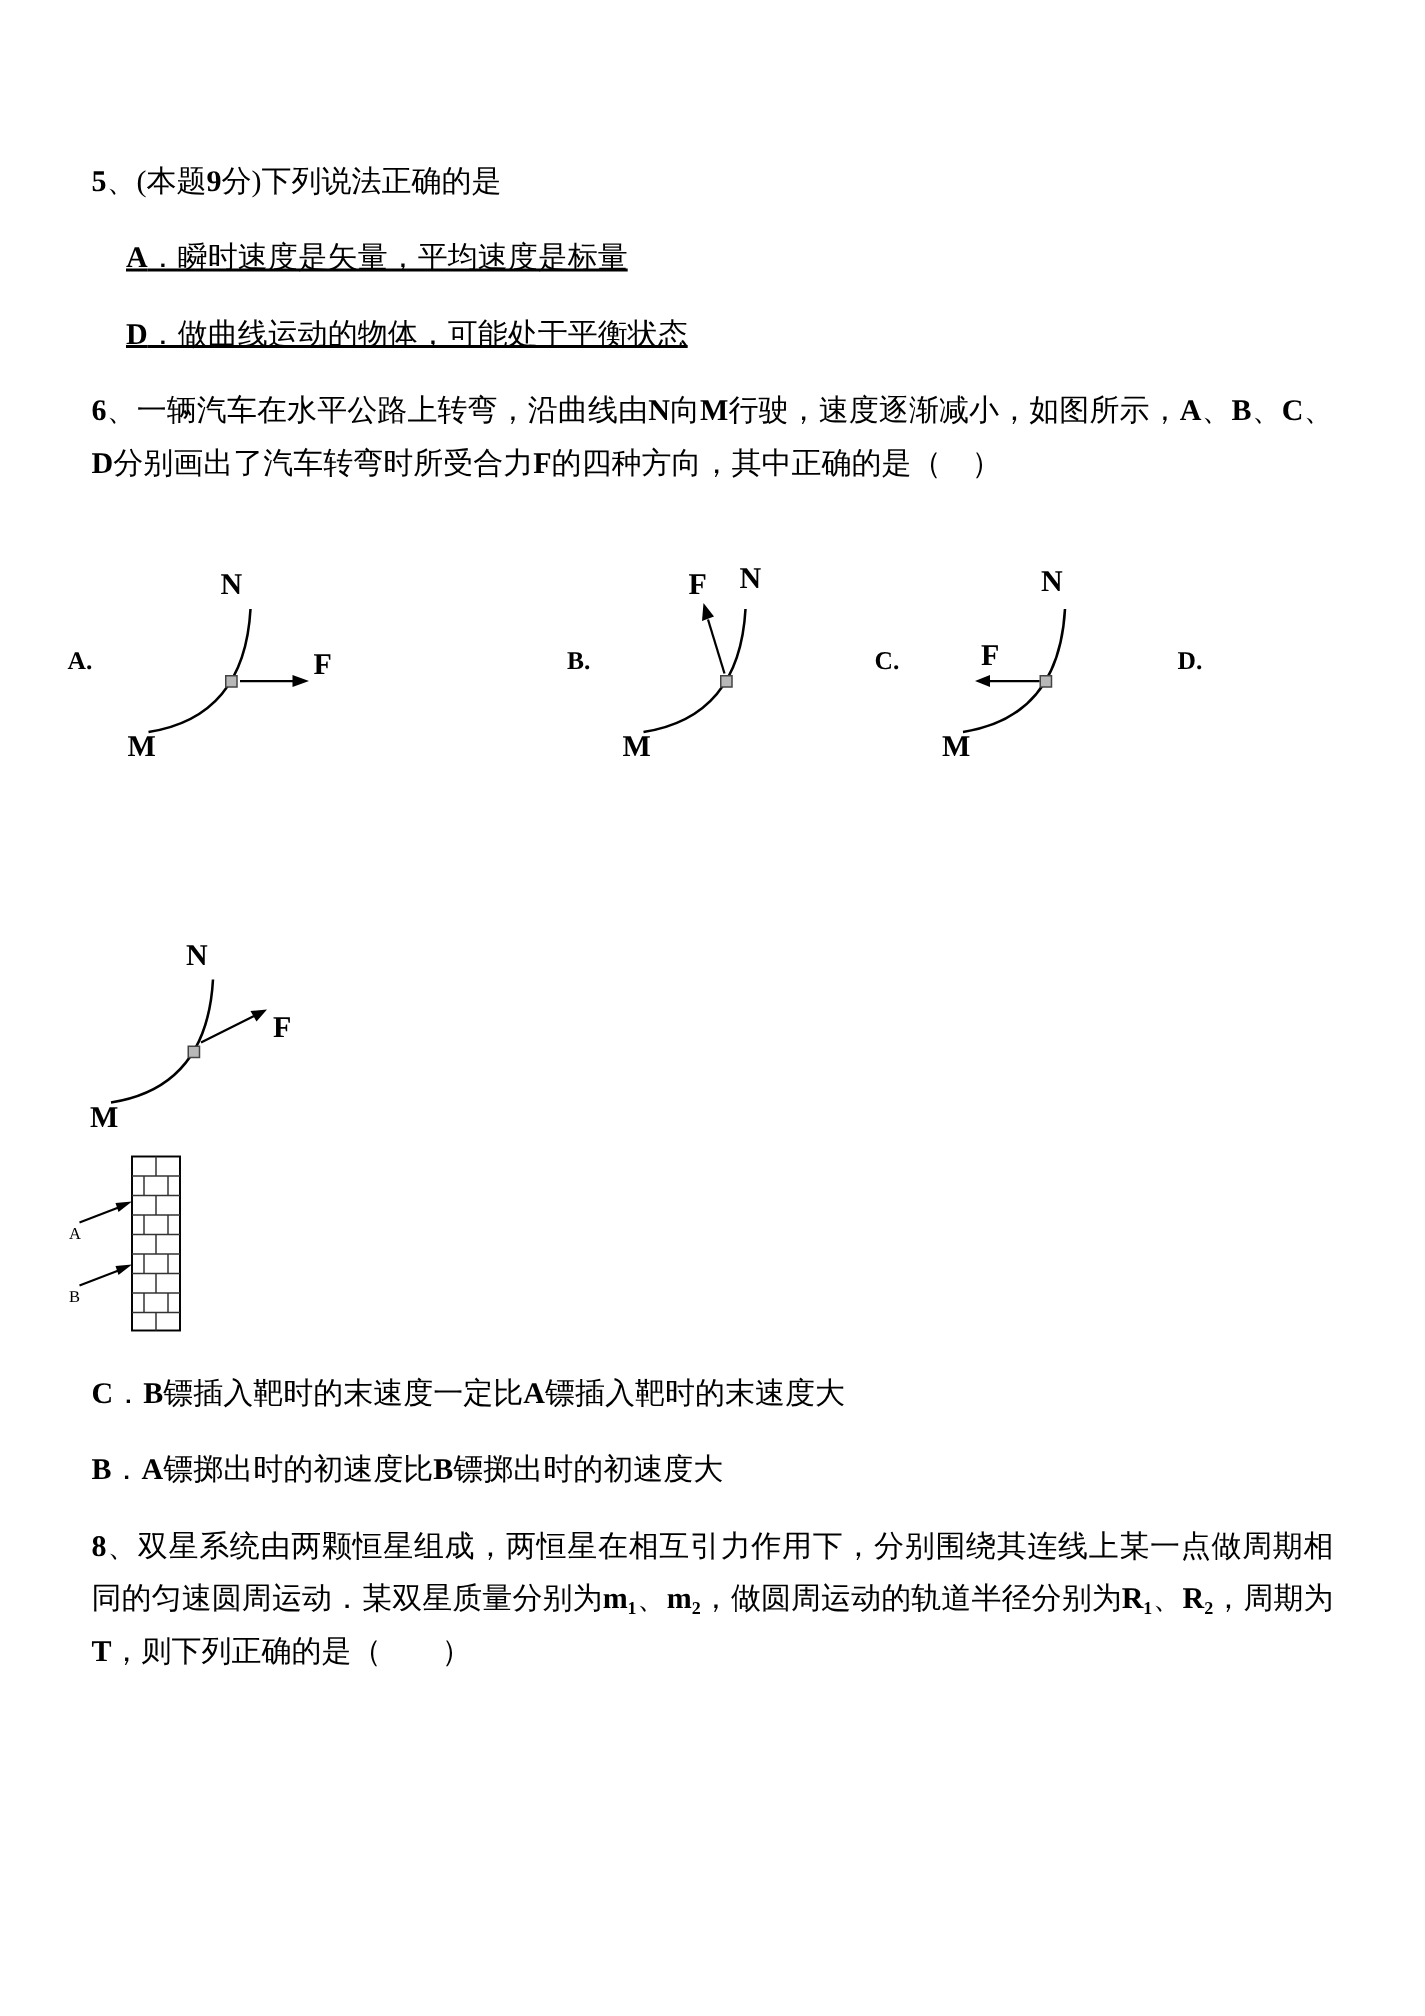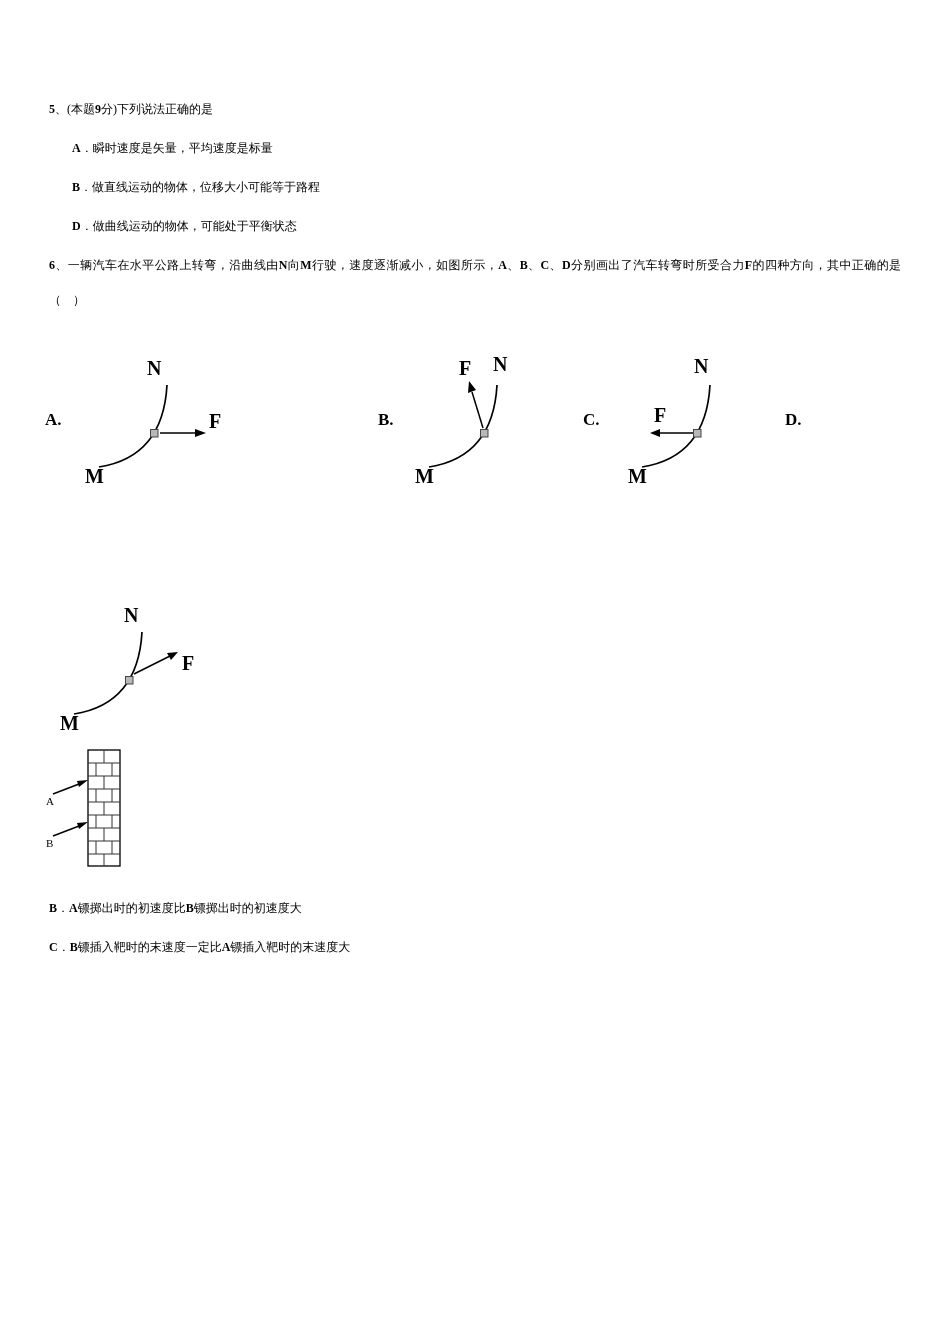--- a/index.html
+++ b/index.html
@@ -4,22 +4,22 @@
 <style>
   * { box-sizing: border-box; }
   html, body { margin: 0; padding: 0; }
   body {
     width: 950px; height: 1344px;
     background: #ffffff; color: #000000;
     font-family: "Liberation Serif", "DejaVu Serif", serif;
     overflow: hidden;
   }
   .content { padding: 88px 45px 0 45px; }
-  p.line { margin: 4px; font-size: 12px; line-height: 35px; text-align: justify; }
-  .opts-indent { padding-left: 23px; }
+  p.line { margin: 16px; font-size: 20px; line-height: 35px; text-align: justify; }
+  .opts-indent { padding-left: 23px; text-decoration: underline; }
 
   
   .fig-q6 { position: relative; height: 415px; width: 860px; }
   .fig-q6 .optlab { position: absolute; font-size: 17px; font-weight: bold; line-height: 35px; }
   .fig-q6 svg { position: absolute; overflow: visible; }
 
   .svglab { font-family: "Liberation Serif", "DejaVu Serif", serif; font-size: 20px; font-weight: bold; fill: #000; }
   .curve  { fill: none; stroke: #000; stroke-width: 1.7; }
   .farrow { stroke: #000; stroke-width: 1.5; }
   .ahead  { fill: #000; stroke: none; }
@@ -36,21 +36,20 @@
 </style>
 </head>
 <body>
 
 <div class="content">
 
   <section>
     <p class="line"><b>5</b>、(本题<b>9</b>分)下列说法正确的是</p>
     <div class="opts-indent">
       <p class="line"><b>A</b>．瞬时速度是矢量，平均速度是标量</p>
-      <p class="line"><b>B</b>．做直线运动的物体，位移大小可能等于路程</p>
       <p class="line"><b>D</b>．做曲线运动的物体，可能处于平衡状态</p>
     </div>
   </section>
 
   <section>
     <p class="line"><b>6</b>、一辆汽车在水平公路上转弯，沿曲线由<b>N</b>向<b>M</b>行驶，速度逐渐减小，如图所示，<b>A</b>、<b>B</b>、<b>C</b>、<b>D</b>分别画出了汽车转弯时所受合力<b>F</b>的四种方向，其中正确的是（　）</p>
 
     <div class="fig-q6">
 
       <span class="optlab" style="left:0px;top:80px">A.</span>
@@ -140,19 +139,22 @@
 
         <g>
           <line class="dart" x1="8" y1="87" x2="34" y2="77"></line>
           <polygon class="ahead" points="43,73 34,80 32,74"></polygon>
           <text x="1" y="98" class="walllab">B</text>
         </g>
       </svg>
     </div>
 
     <div>
+      <p class="line"><b>C</b>．<b>B</b>镖插入靶时的末速度一定比<b>A</b>镖插入靶时的末速度大</p>
       <p class="line"><b>B</b>．<b>A</b>镖掷出时的初速度比<b>B</b>镖掷出时的初速度大</p>
-      <p class="line"><b>C</b>．<b>B</b>镖插入靶时的末速度一定比<b>A</b>镖插入靶时的末速度大</p>
     </div>
   </section>
 
+  <section>
+    <p class="line"><b>8</b>、双星系统由两颗恒星组成，两恒星在相互引力作用下，分别围绕其连线上某一点做周期相同的匀速圆周运动．某双星质量分别为<b>m₁</b>、<b>m₂</b>，做圆周运动的轨道半径分别为<b>R₁</b>、<b>R₂</b>，周期为<b>T</b>，则下列正确的是（　　）</p>
+  </section>
 
 </div>
 
 </body></html>

